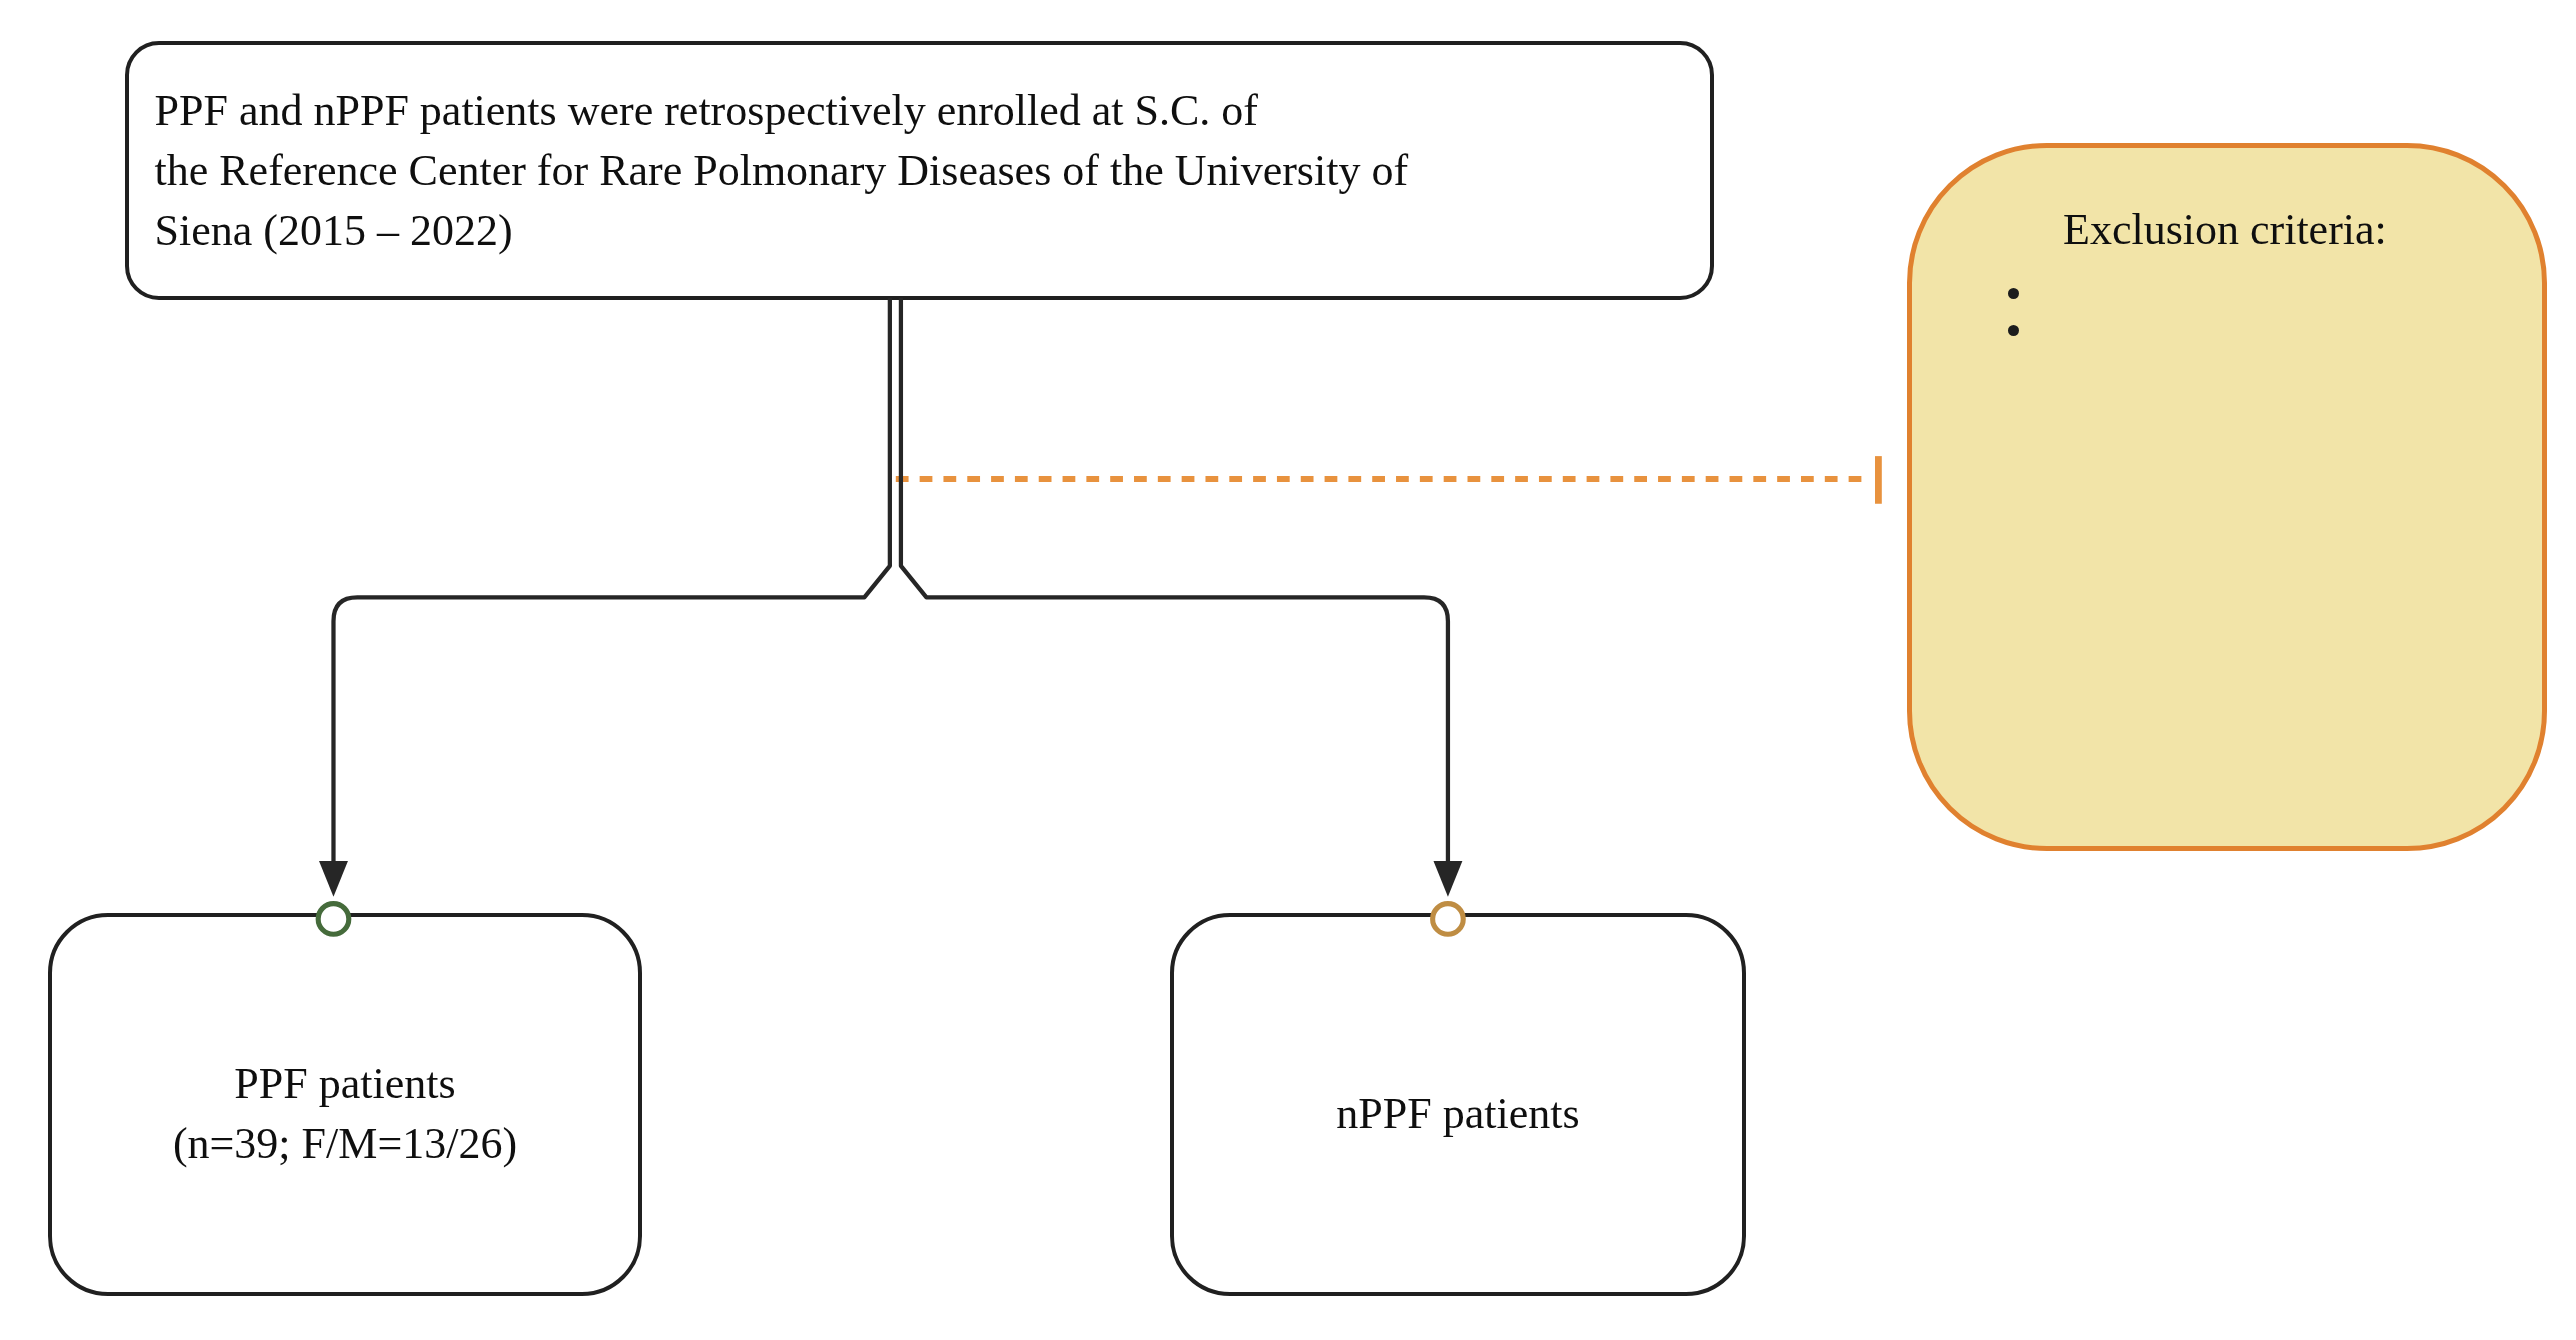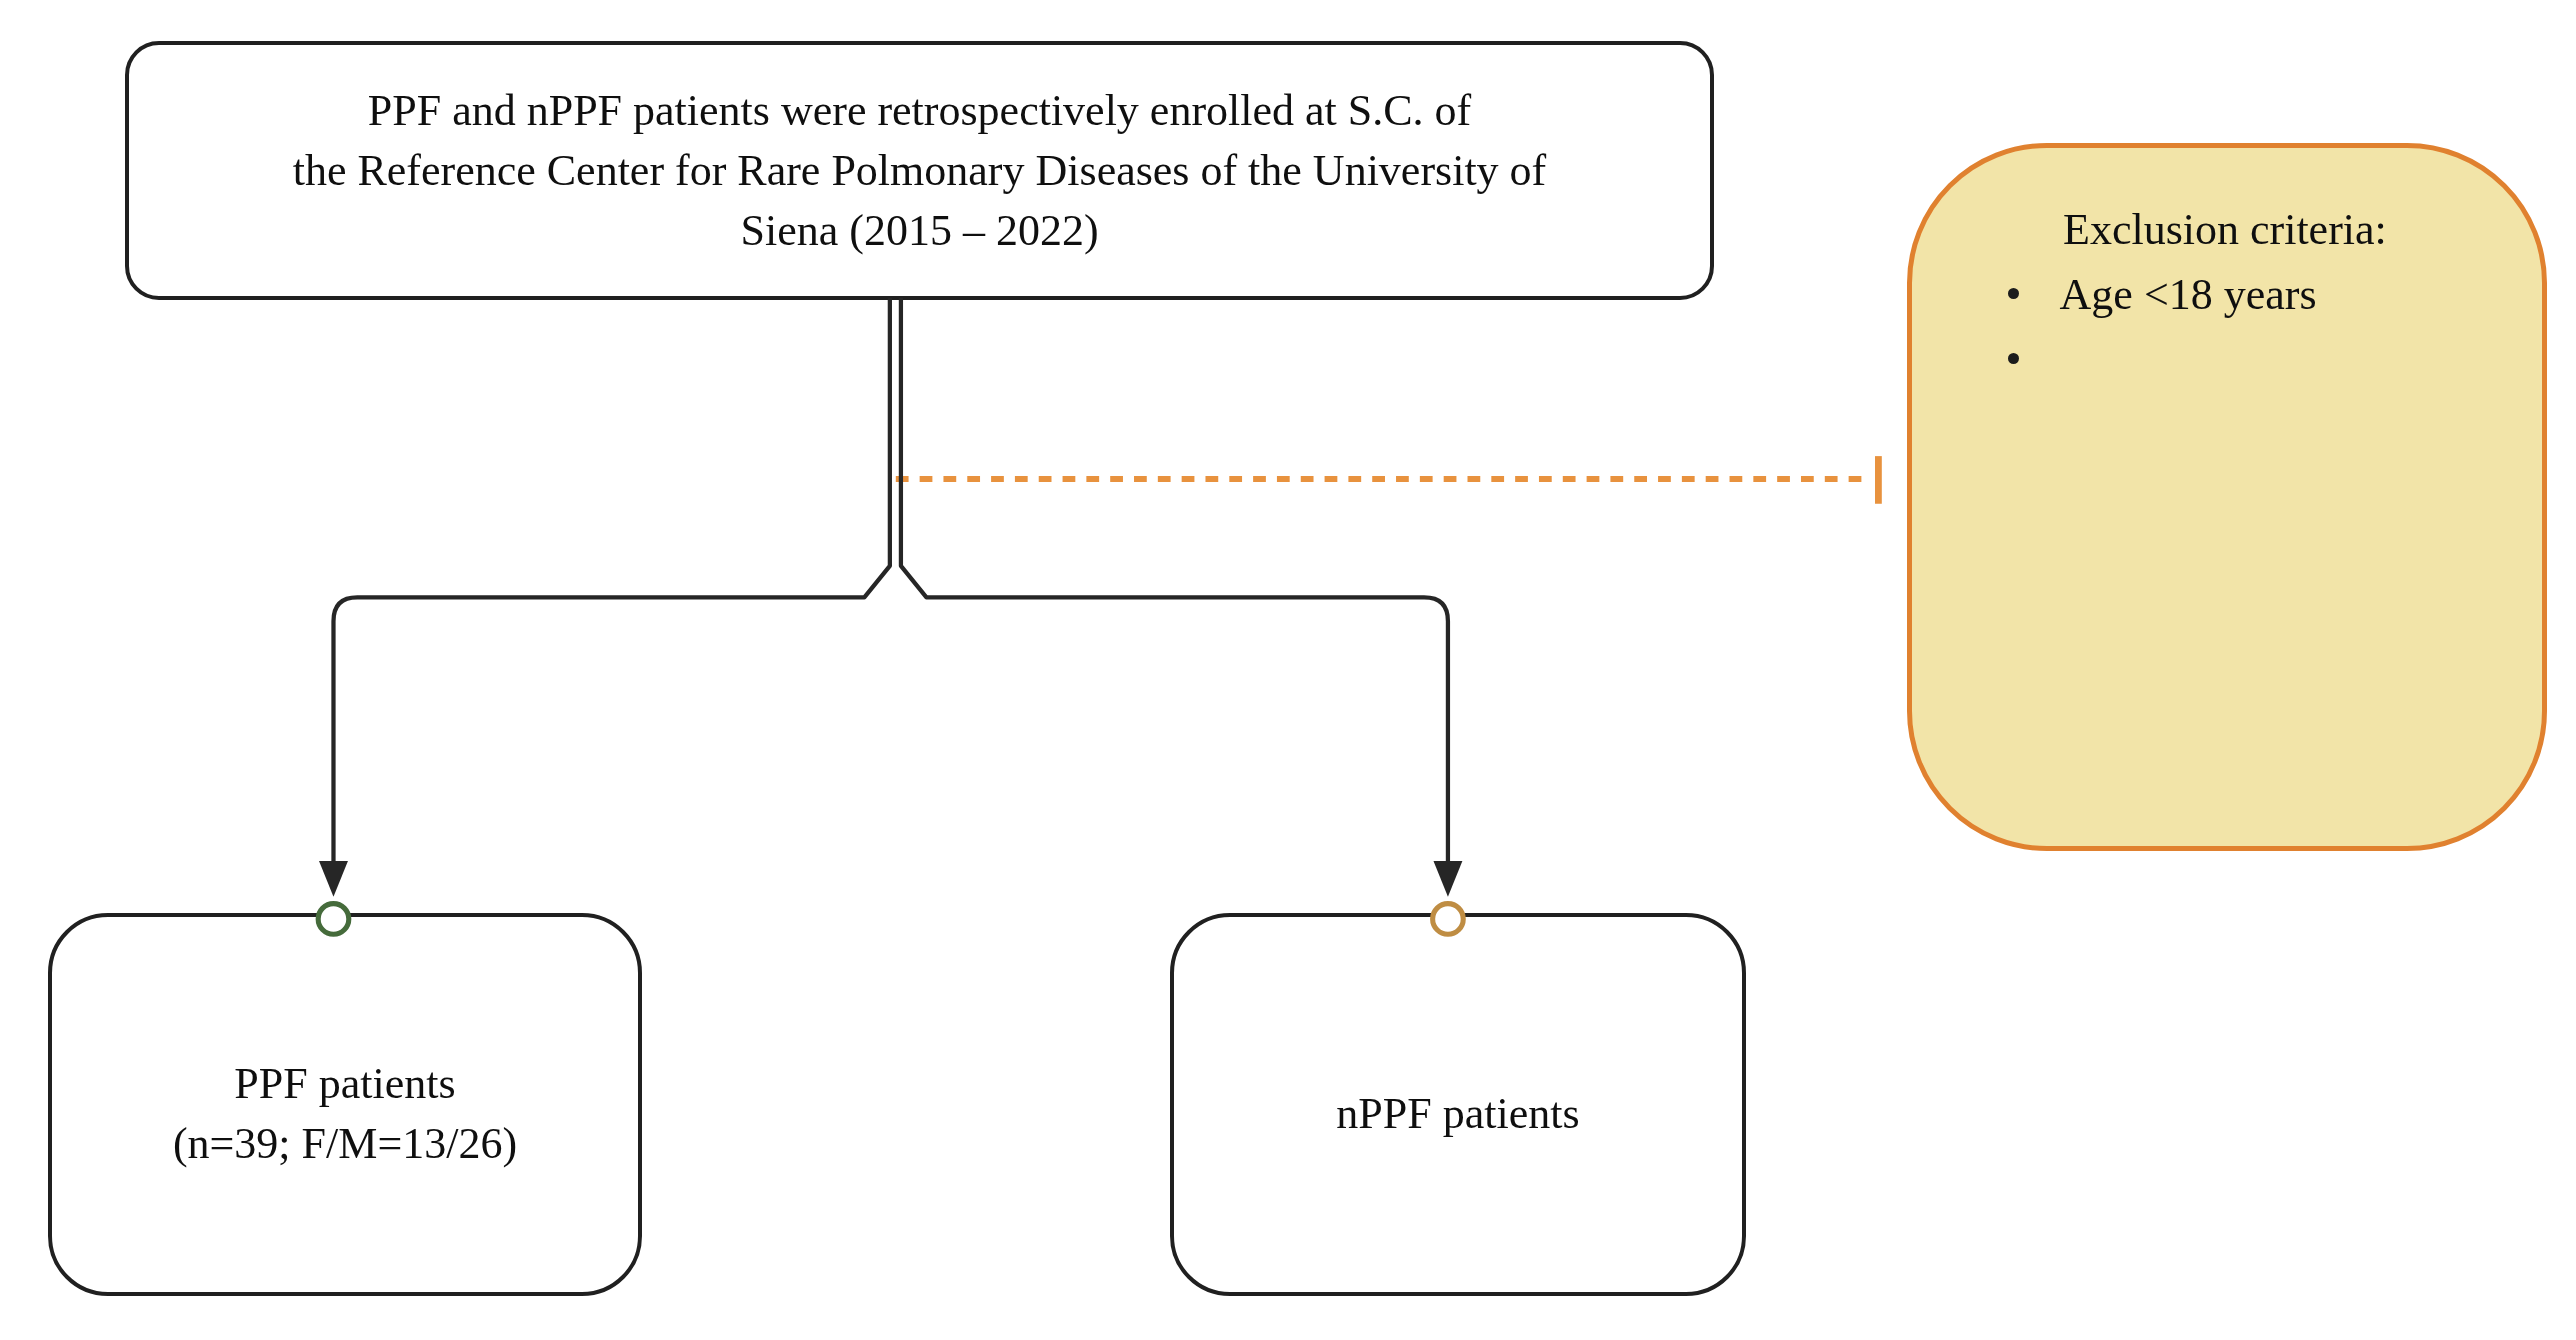--- a/index.html
+++ b/index.html
@@ -26,21 +26,20 @@
   .top-box {
     left: 125px;
     top: 41px;
     width: 1589px;
     height: 259px;
     border: 4.3px solid #202020;
     border-radius: 34px;
     display: flex;
     flex-direction: column;
     justify-content: center;
-    text-align: center;
     font-size: 44px;
     line-height: 60px;
     padding: 0 25.5px;
   }
 
   
   .excl-box {
     left: 1907px;
     top: 143px;
     width: 640px;
@@ -117,21 +116,20 @@
     <div>PPF and nPPF patients were retrospectively enrolled at S.C. of</div>
     <div>the Reference Center for Rare Polmonary Diseases of the University of</div>
     <div>Siena (2015 – 2022)</div>
   </div>
 
   <div class="box excl-box">
     <div class="excl-title">Exclusion criteria:</div>
     <div class="excl-list">
       <div class="excl-item">
         <span class="dot"></span>
-        <span class="itext">Age &lt;18 years</span>
       </div>
       <div class="excl-item">
         <span class="dot"></span>
       </div>
     </div>
   </div>
 
   <div class="box pat-box ppf-box">
     <div>PPF patients</div>
     <div>(n=39; F/M=13/26)</div>

